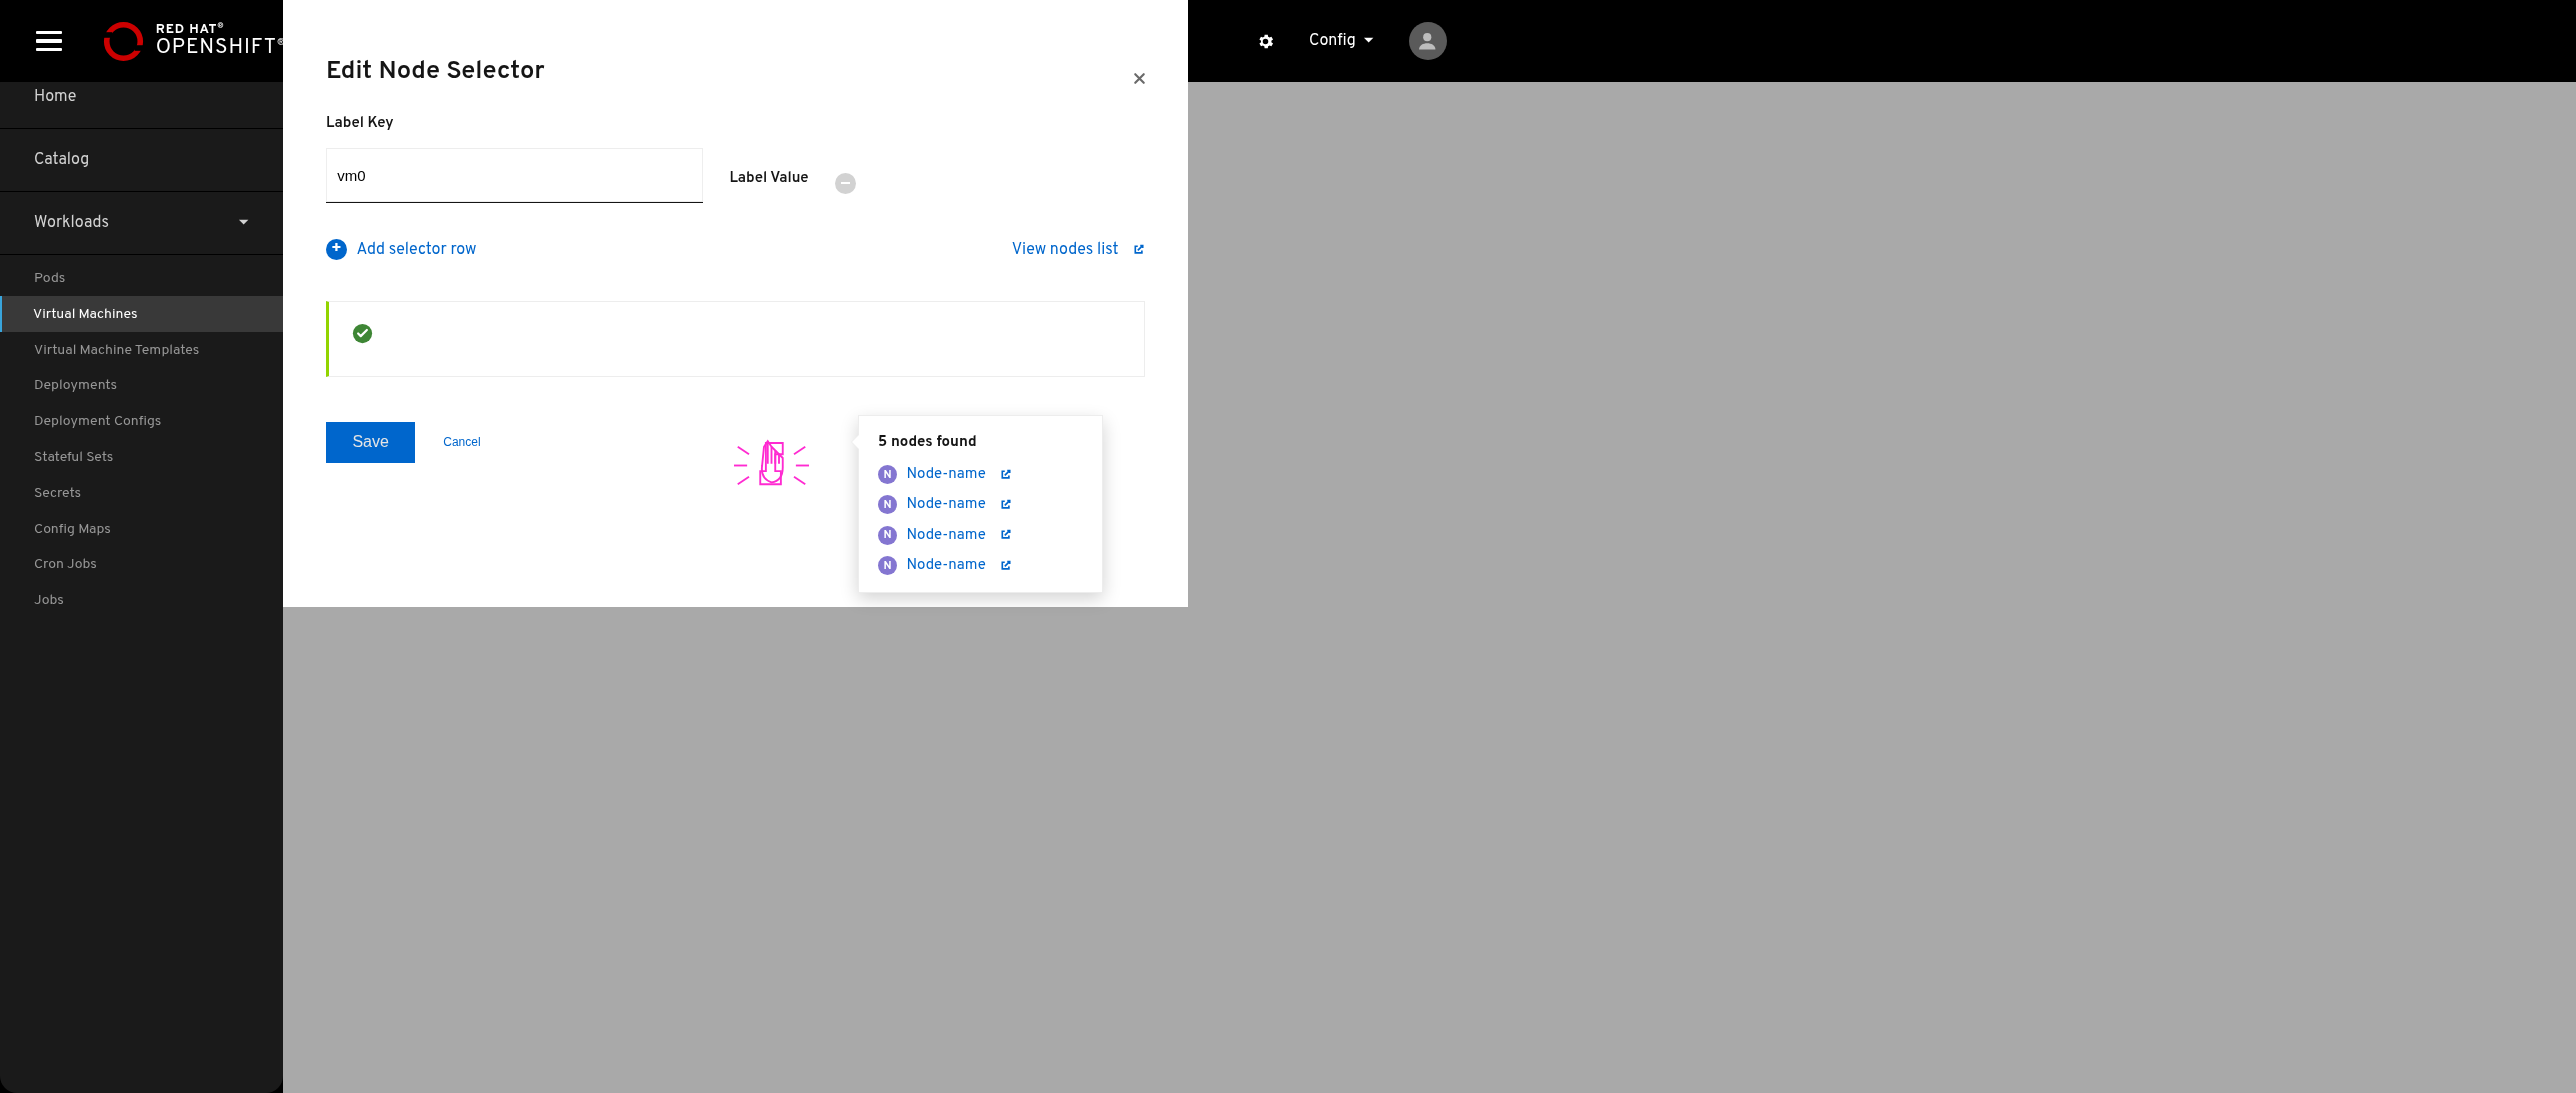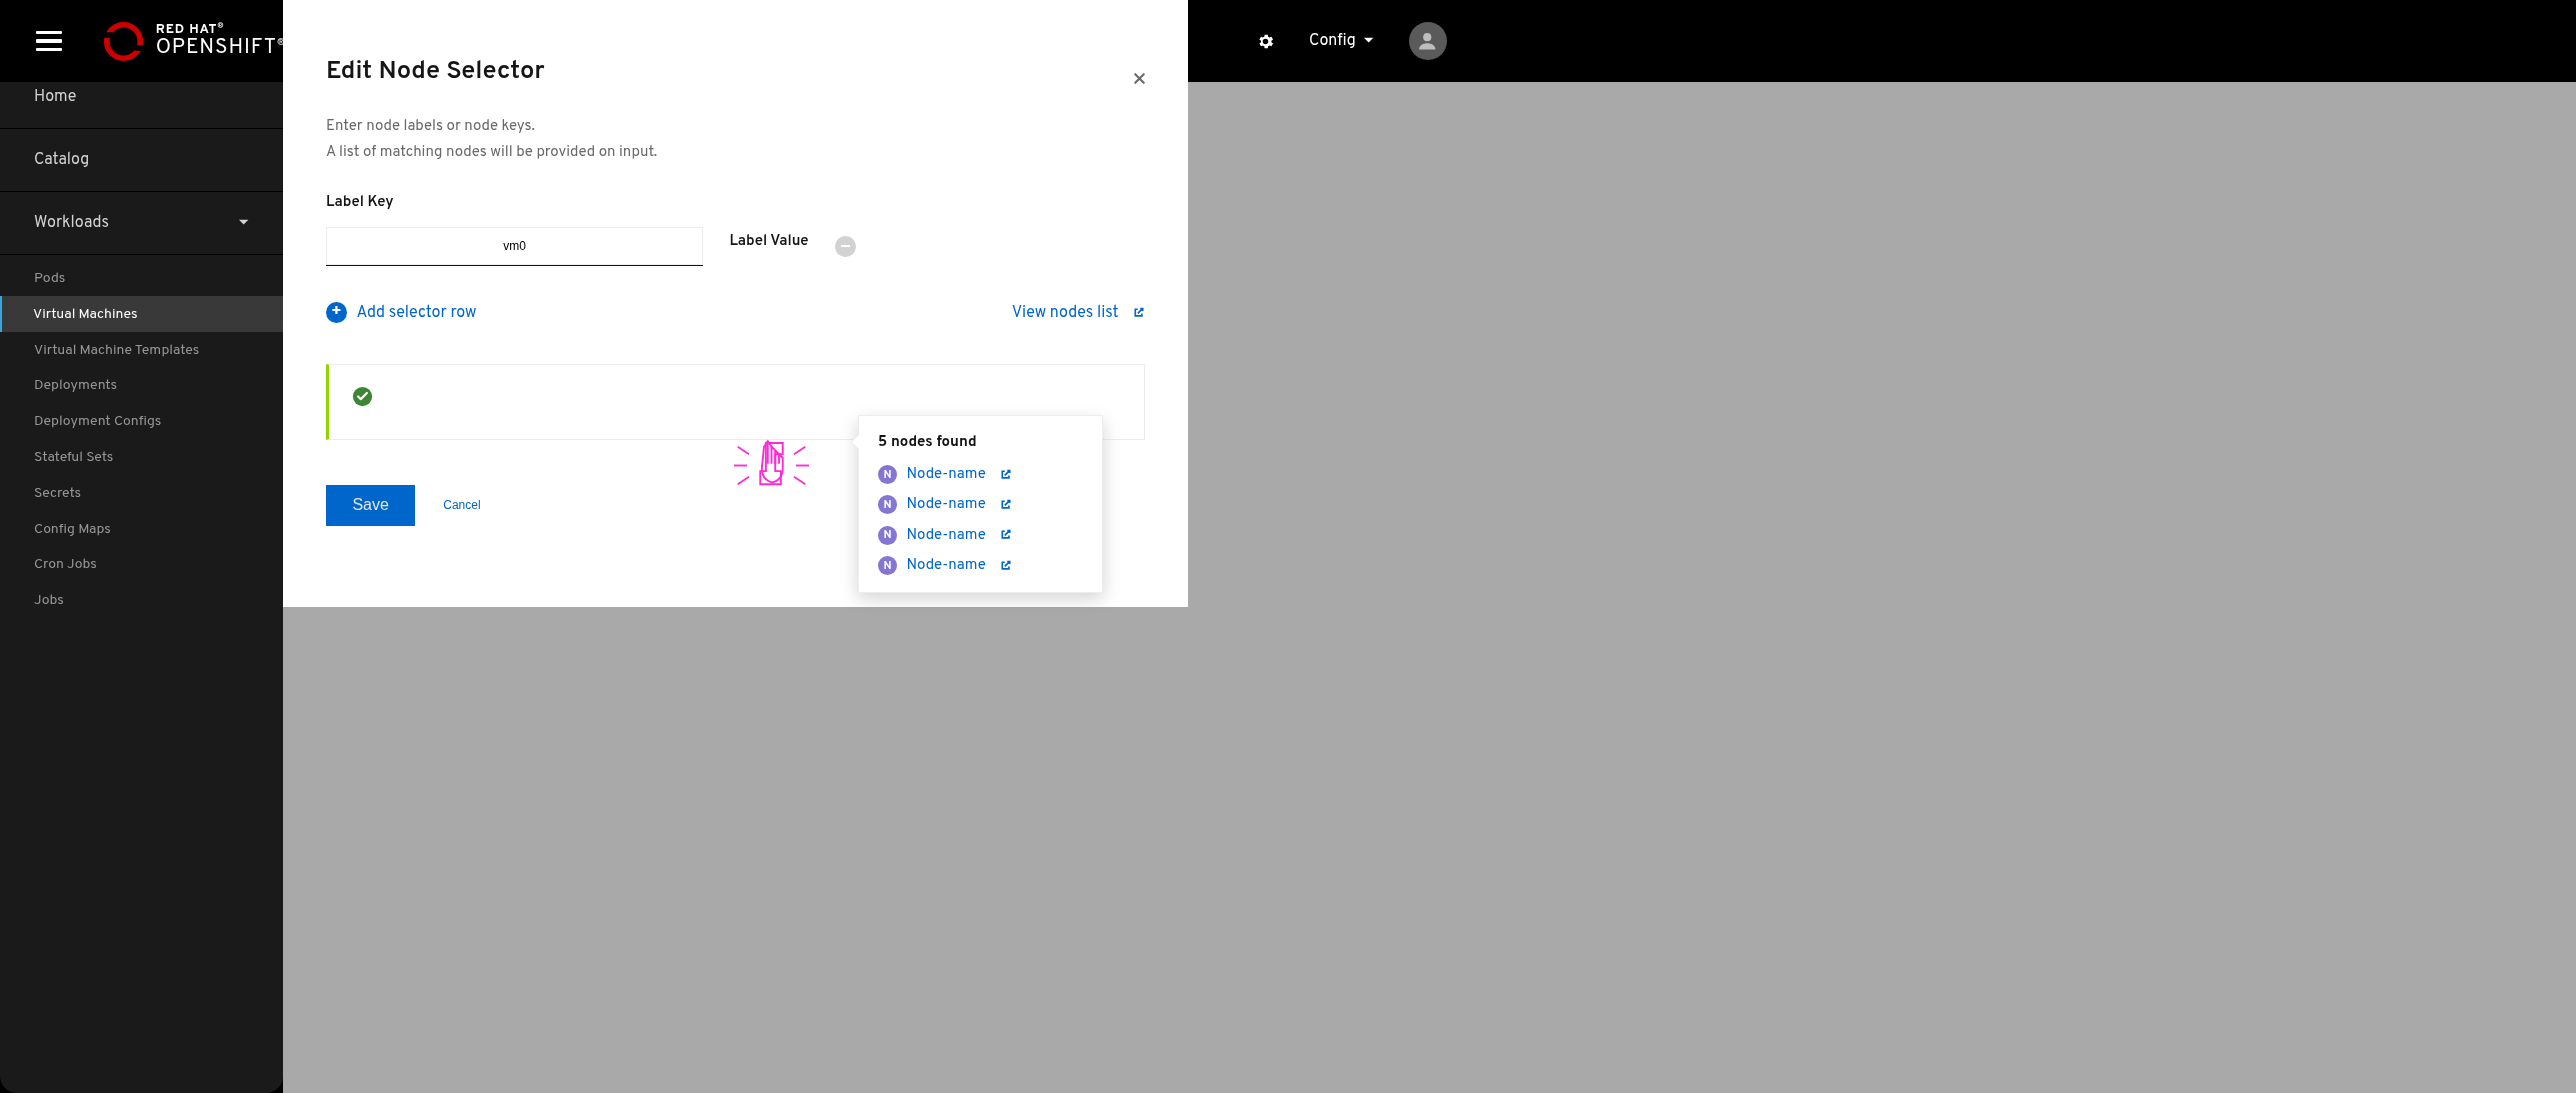--- a/index.html
+++ b/index.html
@@ -93,30 +93,29 @@
     min-height: 607px;
   }
   .modal-close { position:absolute; top:70px; right:40px; cursor:pointer; color:#6a6a6a;}
   .modal-close svg{width:17px;height:17px;}
   .modal h1 { font-size: 25.5px; font-weight:600; margin-bottom: 26.4px; margin-top:5.7px;}
   .modal .desc { color:#6a6a6a; font-size:15px; line-height:1.7; margin-bottom: 28px;}
   .form-row { display:flex; gap: 26.4px; align-items: flex-end;}
   .field { display:flex; flex-direction:column; }
   .field label { font-size:15px; font-weight:600; margin-bottom: 15px; color:#151515;}
   .field input {
-    height: 39px;
+    height: 55px;
     border: none;
     border-bottom: 1.9px solid #151515;
     background:#fff;
     box-shadow: inset 0 0 0 0.9px #ededed;
     padding: 0 11.3px;
-    font-size: 12px;
+    font-size: 15px;
     outline:none;
     width: 377px;
-    text-align: center;
   }
   .field.key input{width:377px;}
   .field.val input{width:377px;}
   .remove-btn { width:21px;height:21px;border-radius:50%;background:#d2d2d2;display:flex;align-items:center;justify-content:center;cursor:pointer; margin-bottom:9.4px;}
   .remove-btn span{display:block;width:9.4px;height:1.9px;background:#fff;}
 
   .actions-row { display:flex; justify-content:space-between; margin-top: 36px; align-items:center;}
   .link-btn { display:flex; align-items:center; gap:9.4px; color:#0066cc; font-size:16px; cursor:pointer; font-weight:400;}
   .plus-circle{width:21px;height:21px;border-radius:50%;background:#0066cc;display:flex;align-items:center;justify-content:center;}
   .plus-circle::before{content:"+";color:#fff;font-weight:700;font-size:17px;line-height:1;}
@@ -234,24 +233,20 @@
 
 <div class="page-bg"></div>
 
 <div class="modal">
   <div class="modal-close">
     <svg viewBox="0 0 24 24" fill="#6a6a6a">
         <path d="M18 6L6 18M6 6l12 12" stroke="#6a6a6a" stroke-width="3" stroke-linecap="round"></path>
       </svg>
   </div>
   <h1>Edit Node Selector</h1>
-  <div class="desc">
-    <div>Enter node labels or node keys.</div>
-    <div>A list of matching nodes will be provided on input.</div>
-  </div>
 
   <div class="form-row">
     <div class="field key">
       <label>Label Key</label>
       <input type="text" value="vm0" style="">
     </div>
     <div class="field val">
       <label>Label Value</label>
     </div>
     <div class="remove-btn">

